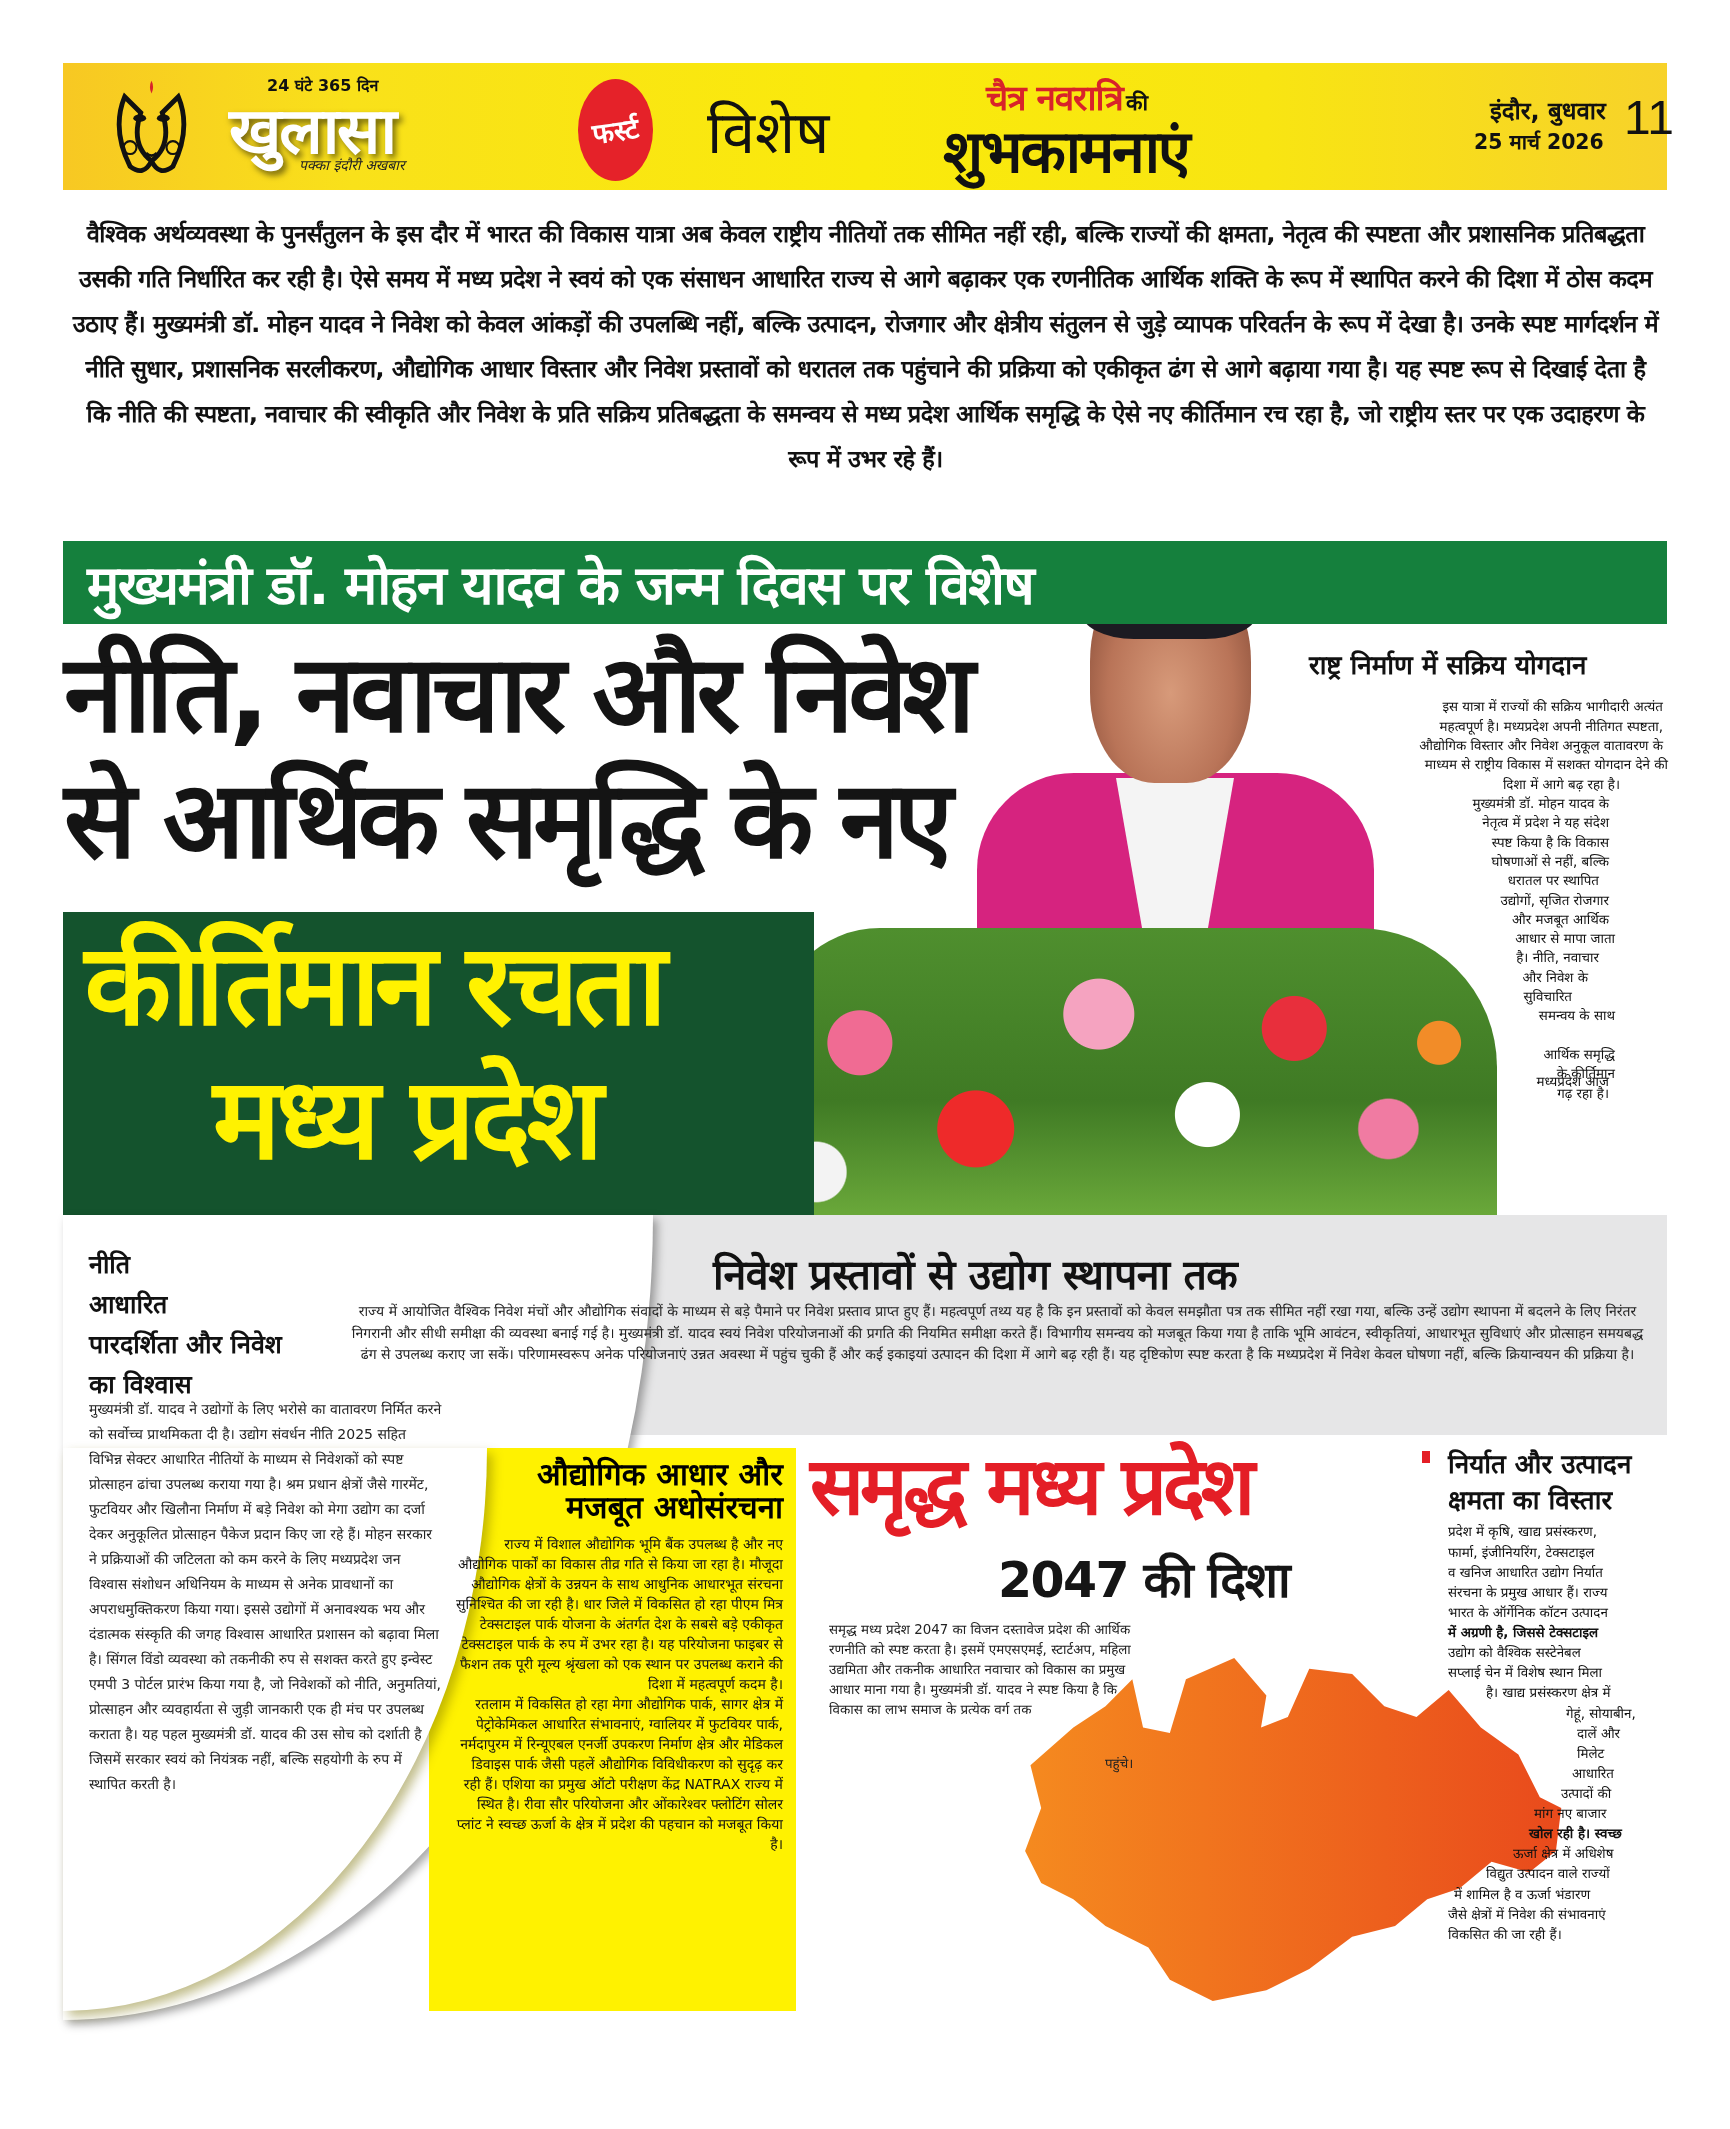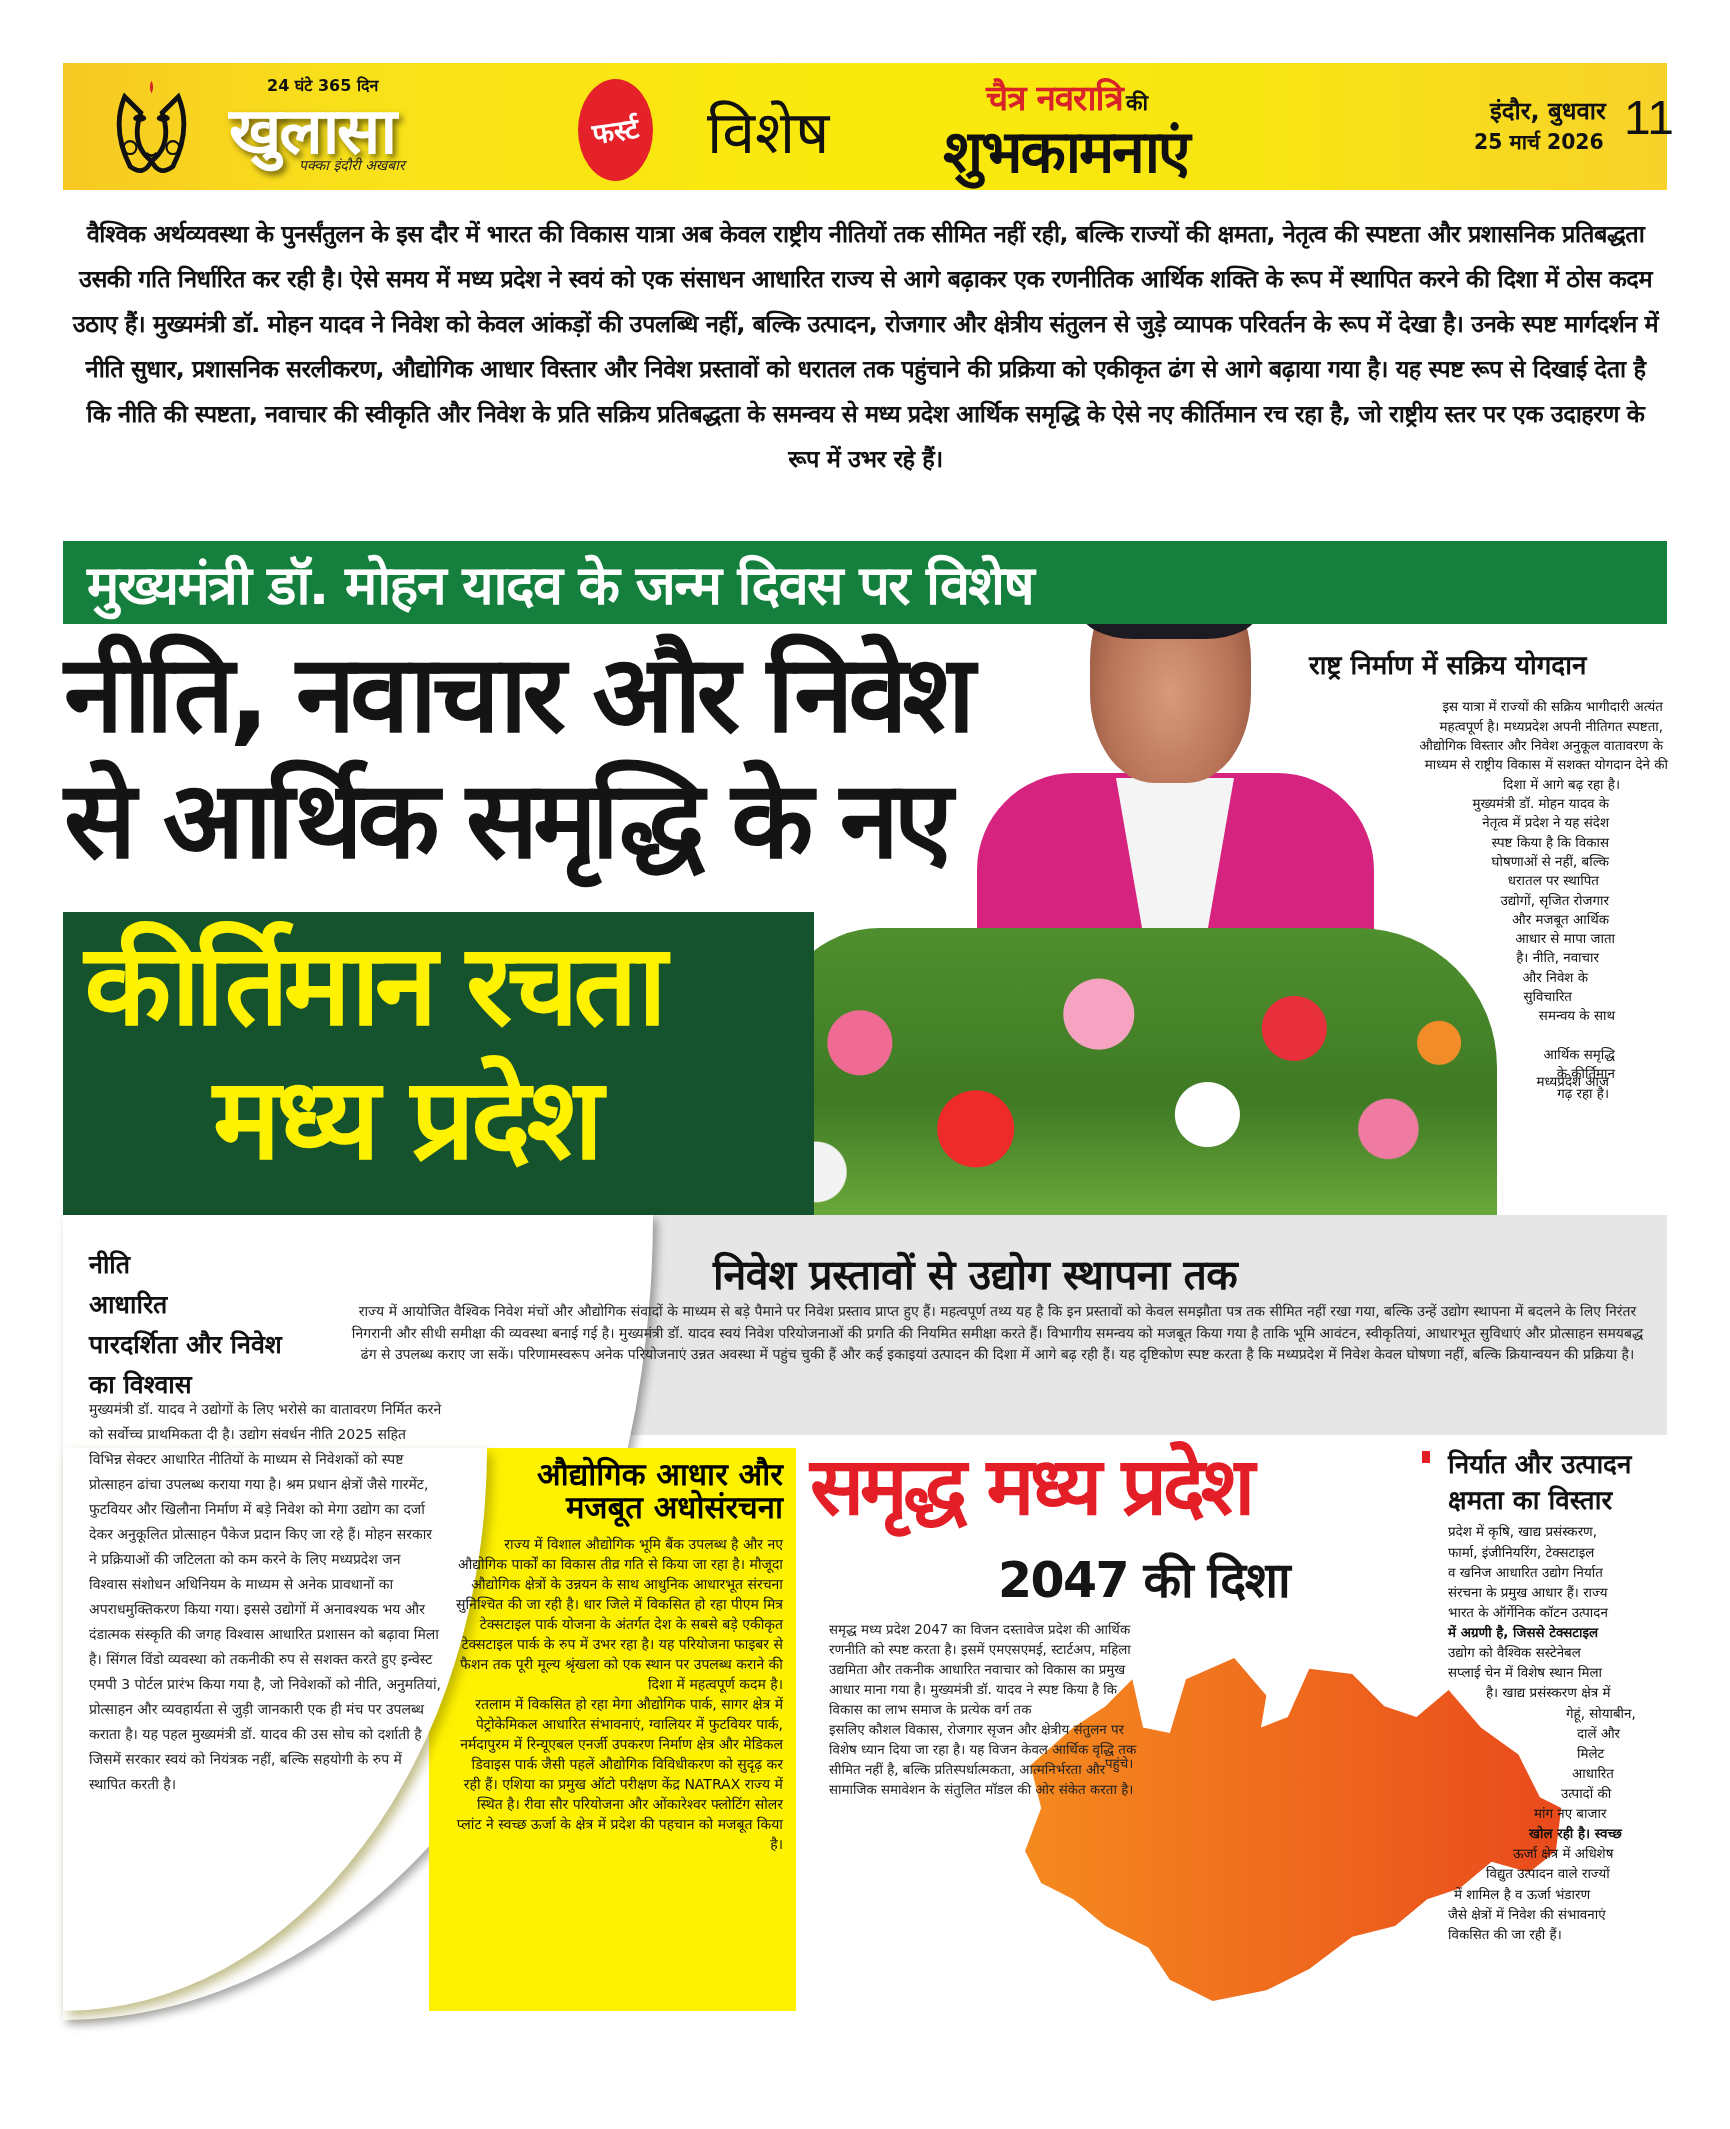--- a/index.html
+++ b/index.html
@@ -202,21 +202,20 @@
         <stop offset="0" stop-color="#f58a1f"></stop>
         <stop offset="1" stop-color="#e94a1c"></stop>
       </linearGradient>
     </defs>
   <path d="M120 150 L180 110 L230 60 L250 150 L300 160 L330 60 L420 20 L480 90 L470 150 L520 130 L560 40 L640 50 L700 110 L760 130 L820 80 L880 150 L950 200 L990 280 L1030 300 L1020 380 L970 420 L900 400 L840 450 L780 470 L720 520 L640 540 L560 600 L480 640 L380 660 L300 620 L260 560 L180 520 L120 470 L60 440 L30 380 L60 300 L40 220 Z" fill="url(#mapg)"></path>
 </svg>
 <div id="samriddh-title" class="abs">समृद्ध मध्य प्रदेश</div>
 <div id="samriddh-sub" class="abs">2047 की दिशा</div>
 <div id="samriddh-body" class="abs">
   <p>समृद्ध मध्य प्रदेश 2047 का विजन दस्तावेज प्रदेश की आर्थिक रणनीति को स्पष्ट करता है। इसमें एमएसएमई, स्टार्टअप, महिला उद्यमिता और तकनीक आधारित नवाचार को विकास का प्रमुख आधार माना गया है। मुख्यमंत्री डॉ. यादव ने स्पष्ट किया है कि विकास का लाभ समाज के प्रत्येक वर्ग तक</p>
-  <p>इसलिए कौशल विकास, रोजगार सृजन और क्षेत्रीय संतुलन पर विशेष ध्यान दिया जा रहा है। यह विजन केवल आर्थिक वृद्धि तक सीमित नहीं है, बल्कि प्रतिस्पर्धात्मकता, आत्मनिर्भरता और सामाजिक समावेशन के संतुलित मॉडल की ओर संकेत करता है।</p>
 </div>
 <div id="pahunche" class="abs">पहुंचे।</div>
 
 <div id="red-tick" class="abs"></div>
 <div id="export-title" class="abs">निर्यात और उत्पादन क्षमता का विस्तार</div>
 <div id="export-lines">
     <div class="export-line" style="top: 1522px; left: 1448px;">प्रदेश में कृषि, खाद्य प्रसंस्करण,</div>
     <div class="export-line" style="top: 1543px; left: 1448px;">फार्मा, इंजीनियरिंग, टेक्सटाइल</div>
     <div class="export-line" style="top: 1563px; left: 1448px;">व खनिज आधारित उद्योग निर्यात</div>
     <div class="export-line" style="top: 1583px; left: 1448px;">संरचना के प्रमुख आधार हैं। राज्य</div>

